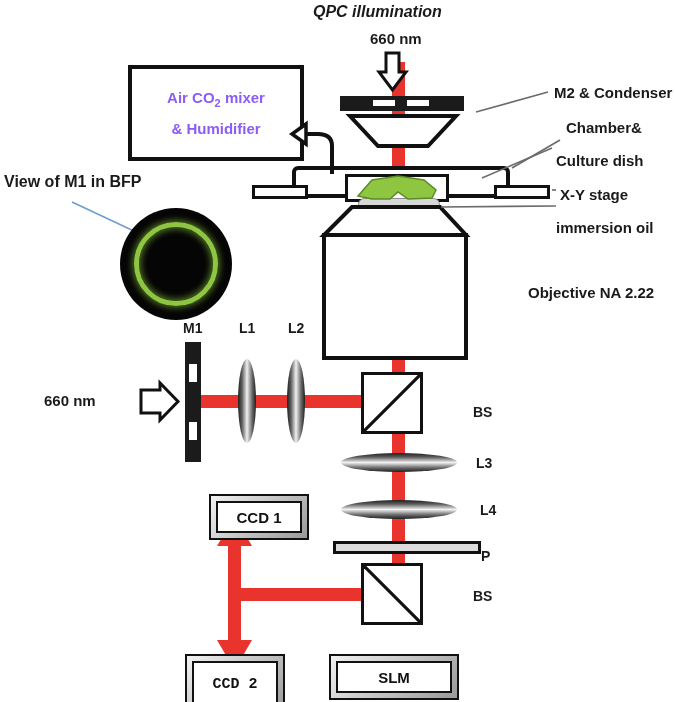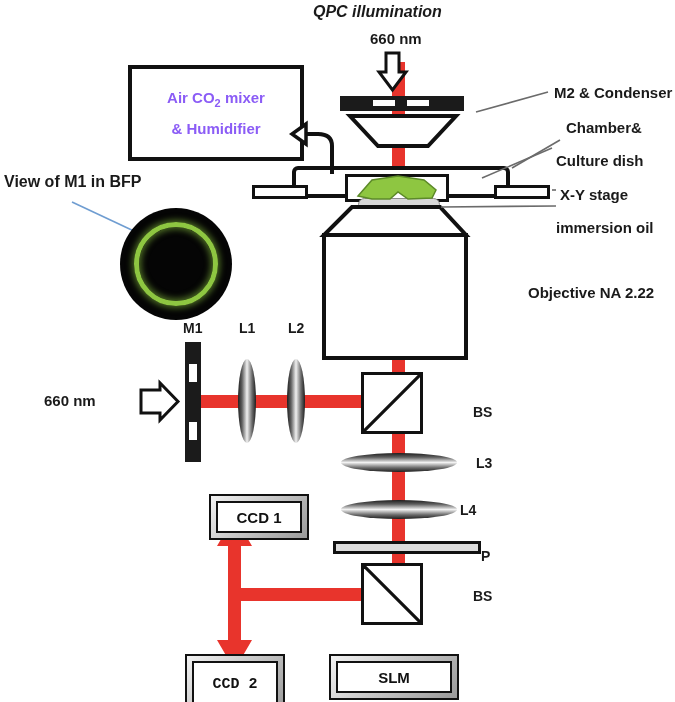--- a/index.html
+++ b/index.html
@@ -322,21 +322,21 @@
   <div class="lbl sz15" style="left:556px; top:152px;">Culture  dish</div>
   <div class="lbl sz15" style="left:560px; top:186px;">X-Y stage</div>
   <div class="lbl sz15" style="left:556px; top:219px;">immersion  oil</div>
   <div class="lbl sz15" style="left:528px; top:284px;">Objective NA 2.22</div>
 
   <div class="lbl sz14" style="left:183px; top:320px;">M1</div>
   <div class="lbl sz14" style="left:239px; top:320px;">L1</div>
   <div class="lbl sz14" style="left:288px; top:320px;">L2</div>
   <div class="lbl sz14" style="left:473px; top:404px;">BS</div>
   <div class="lbl sz14" style="left:476px; top:455px;">L3</div>
-  <div class="lbl sz14" style="left:460px; top:502px;">L4</div>
+  <div class="lbl sz14" style="left:480px; top:502px;">L4</div>
   <div class="lbl sz14" style="left:481px; top:548px;">P</div>
   <div class="lbl sz14" style="left:473px; top:588px;">BS</div>
 
   <div class="lbl sz15" style="left:44px; top:392px;">660 nm</div>
 
   <div class="devbox" style="left:185px; top:494px; width:100px; height:46px;margin-left:24px;">
     <div class="inner">CCD 1</div>
   </div>
   <div class="devbox" style="left:185px; top:654px; width:100px; height:60px;font-family:Liberation Mono, monospace;">
     <div class="inner">CCD 2</div>

